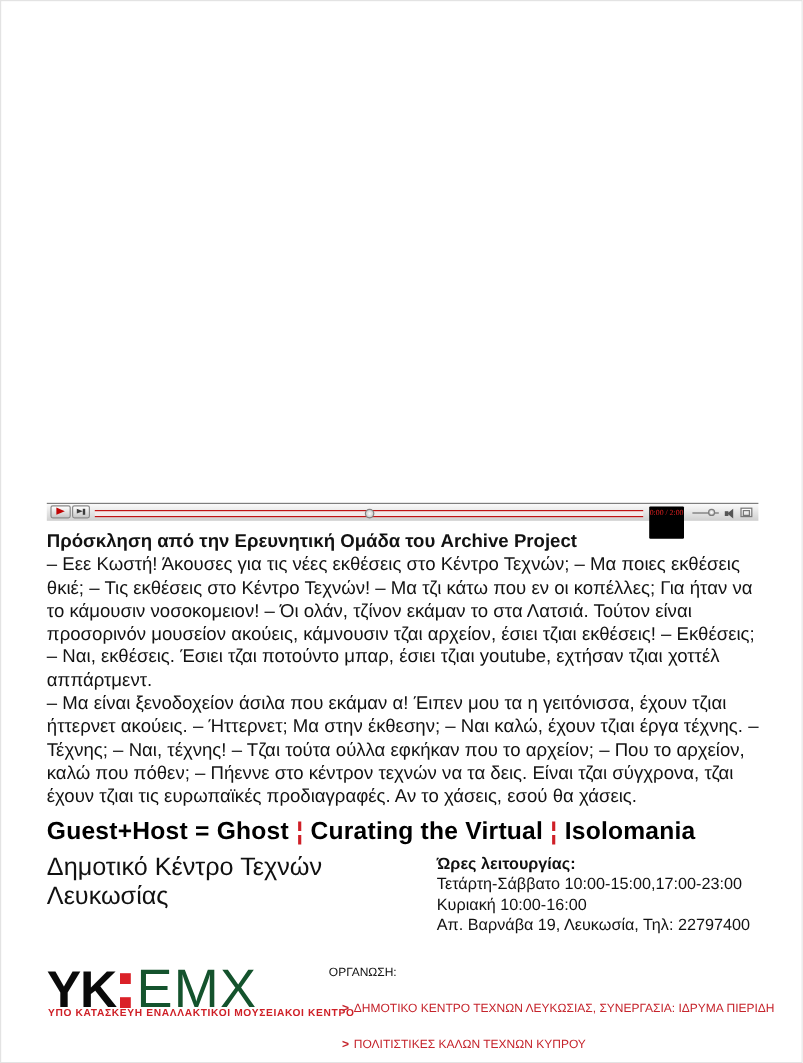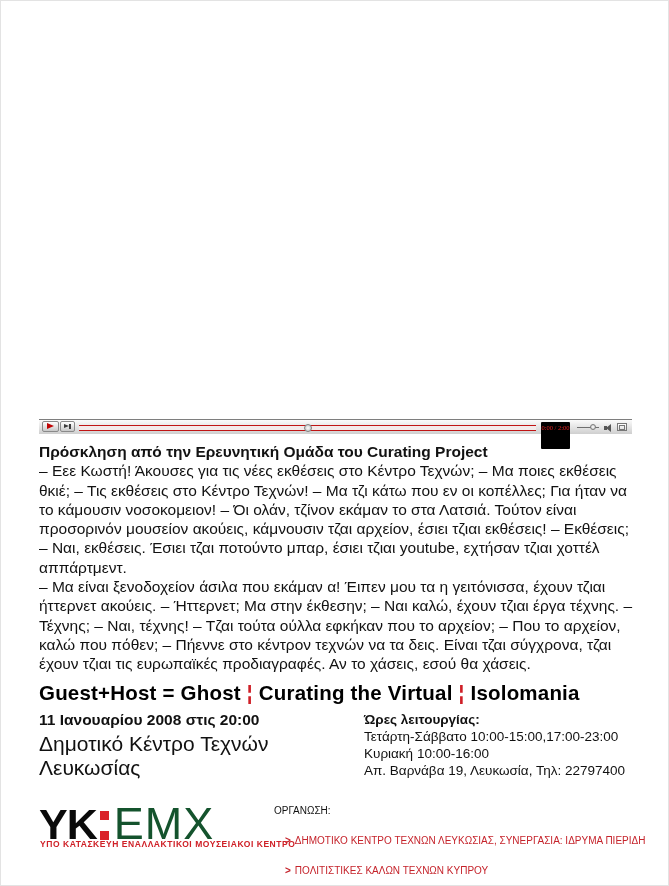--- a/index.html
+++ b/index.html
@@ -104,31 +104,30 @@
     <div class="speaker">
       <span class="box"></span>
       <span class="cone"></span>
     </div>
     <button class="scr-btn scr-1">
       <span class="inner"></span>
     </button>
   </div>
 
   <div class="invite">
-    <p class="invite-heading">Πρόσκληση από την Ερευνητική Ομάδα του Curating Project</p>
+    <p class="invite-heading">Πρόσκληση από την Ερευνητική Ομάδα του Archive Project</p>
     <p class="invite-body">– Εεε Κωστή! Άκουσες για τις νέες εκθέσεις στο Κέντρο Τεχνών; – Μα ποιες εκθέσεις θκιέ; – Τις εκθέσεις στο Κέντρο Τεχνών! – Μα τζι κάτω που εν οι κοπέλλες; Για ήταν να το κάμουσιν νοσοκομειον! – Όι ολάν, τζίνον εκάμαν το στα Λατσιά. Τούτον είναι προσορινόν μουσείον ακούεις, κάμνουσιν τζαι αρχείον, έσιει τζιαι εκθέσεις! – Εκθέσεις; – Ναι, εκθέσεις. Έσιει τζαι ποτούντο μπαρ, έσιει τζιαι youtube, εχτήσαν τζιαι χοττέλ αππάρτμεντ.</p>
     <p class="invite-body">– Μα είναι ξενοδοχείον άσιλα που εκάμαν α! Έιπεν μου τα η γειτόνισσα, έχουν τζιαι ήττερνετ ακούεις. – Ήττερνετ; Μα στην έκθεσην; – Ναι καλώ, έχουν τζιαι έργα τέχνης. – Τέχνης; – Ναι, τέχνης! – Τζαι τούτα ούλλα εφκήκαν που το αρχείον; – Που το αρχείον, καλώ που πόθεν; – Πήεννε στο κέντρον τεχνών να τα δεις. Είναι τζαι σύγχρονα, τζαι έχουν τζιαι τις ευρωπαϊκές προδιαγραφές. Αν το χάσεις, εσού θα χάσεις.</p>
   </div>
 
   <div class="title-line"><span>Guest+Host = Ghost</span><span class="sep">¦</span><span>Curating the Virtual</span><span class="sep">¦</span><span>Isolomania</span>
   </div>
 
   <div class="info">
     <div class="info-left">
-      <p class="date-line">11 Ιανουαρίου 2008 στις 20:00</p>
       <p class="venue-line">Δημοτικό Κέντρο Τεχνών Λευκωσίας</p>
     </div>
     <div class="info-right">
       <p class="hours-heading">Ώρες λειτουργίας:</p>
       <p class="hours-line">Τετάρτη-Σάββατο 10:00-15:00,17:00-23:00</p>
       <p class="hours-line">Κυριακή 10:00-16:00</p>
       <p class="address-line">Απ. Βαρνάβα 19, Λευκωσία, Τηλ: 22797400</p>
     </div>
   </div>
 

